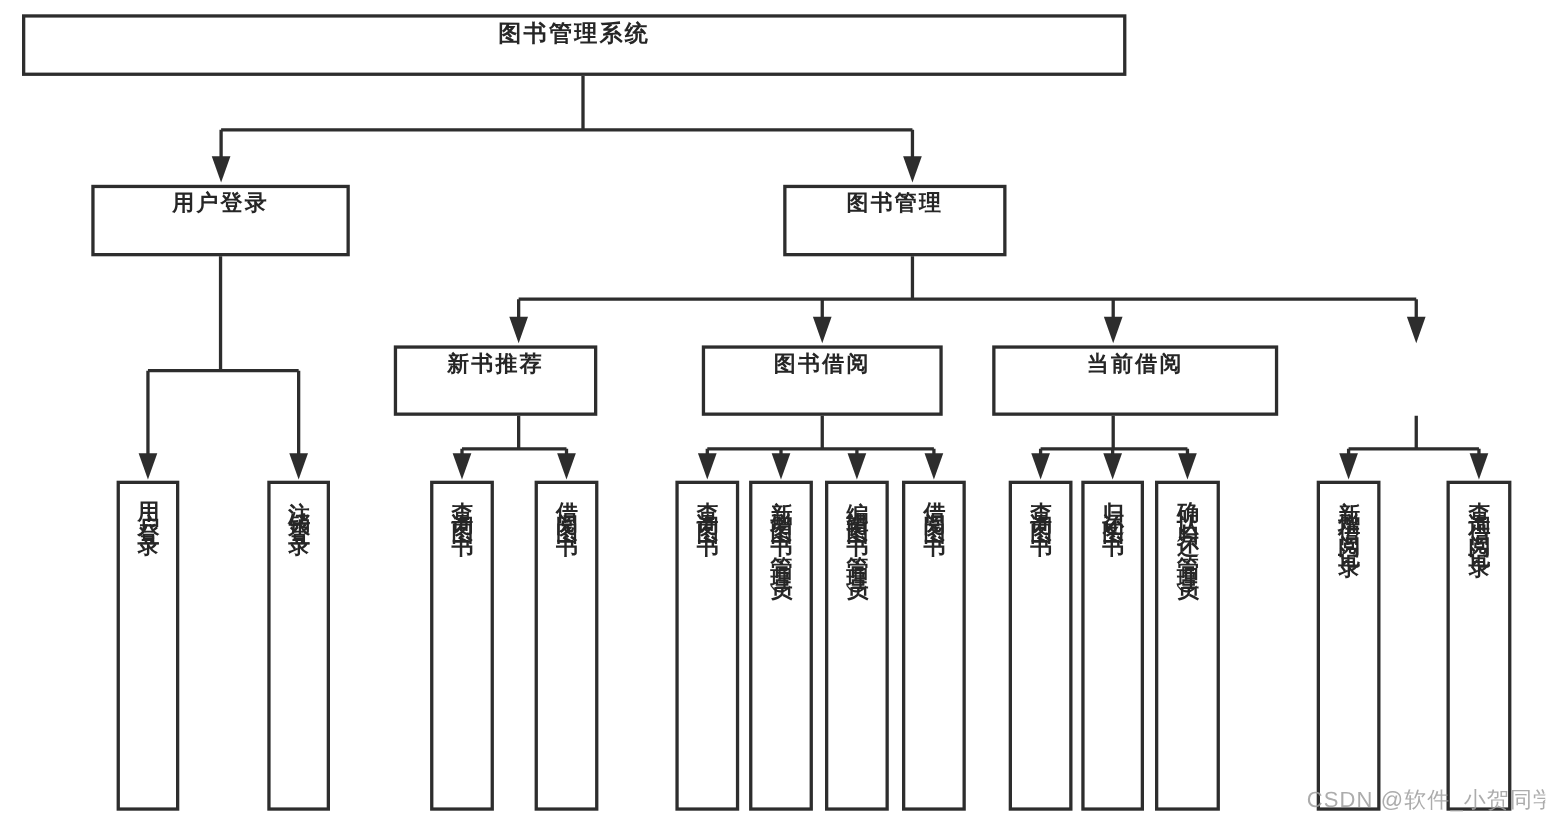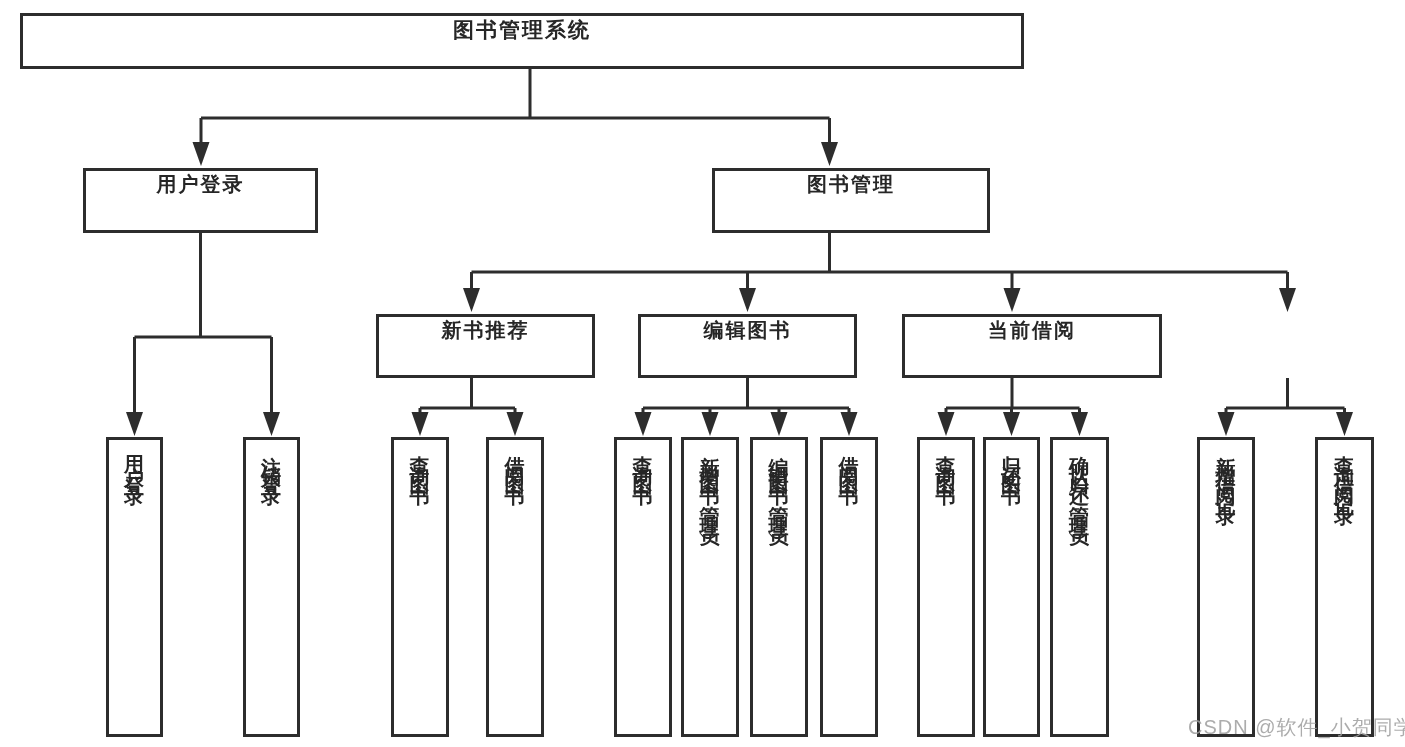--- a/index.html
+++ b/index.html
@@ -93,29 +93,29 @@
     </g>
   </svg>
 
   <div class="box" style="left:20px;top:13px;width:1004px;height:56px">
     <span class="hlabel root-label">图书管理系统</span>
   </div>
 
   <div class="box" style="left:83px;top:168px;width:235px;height:65px">
     <span class="hlabel">用户登录</span>
   </div>
-  <div class="box" style="left:712px;top:168px;width:278px;height:65px">
+  <div class="box" style="left:712px;top:168px;width:203px;height:65px">
     <span class="hlabel">图书管理</span>
   </div>
 
-  <div class="box" style="left:376px;top:314px;width:219px;height:64px">
+  <div class="box" style="left:358px;top:314px;width:185px;height:64px">
     <span class="hlabel">新书推荐</span>
   </div>
   <div class="box" style="left:638px;top:314px;width:219px;height:64px">
-    <span class="hlabel">编辑图书</span>
+    <span class="hlabel">图书借阅</span>
   </div>
   <div class="box" style="left:902px;top:314px;width:260px;height:64px">
     <span class="hlabel">当前借阅</span>
   </div>
 
   <div class="box vbox" style="left:106px;top:437px;width:57px;height:300px">
     <span class="vlabel">用户登录</span>
   </div>
   <div class="box vbox" style="left:243px;top:437px;width:57px;height:300px">
     <span class="vlabel">注销登录</span>

